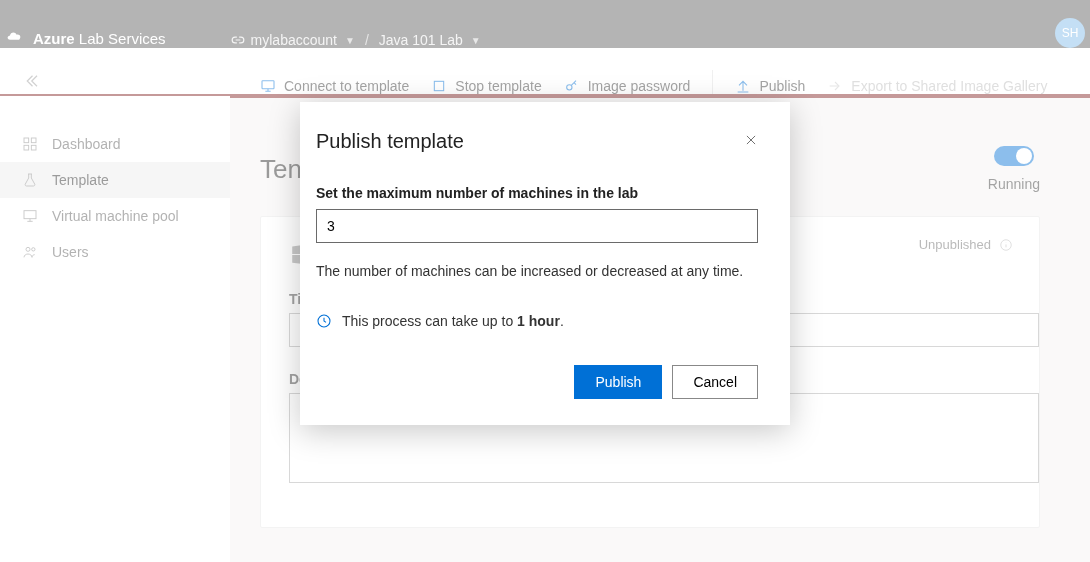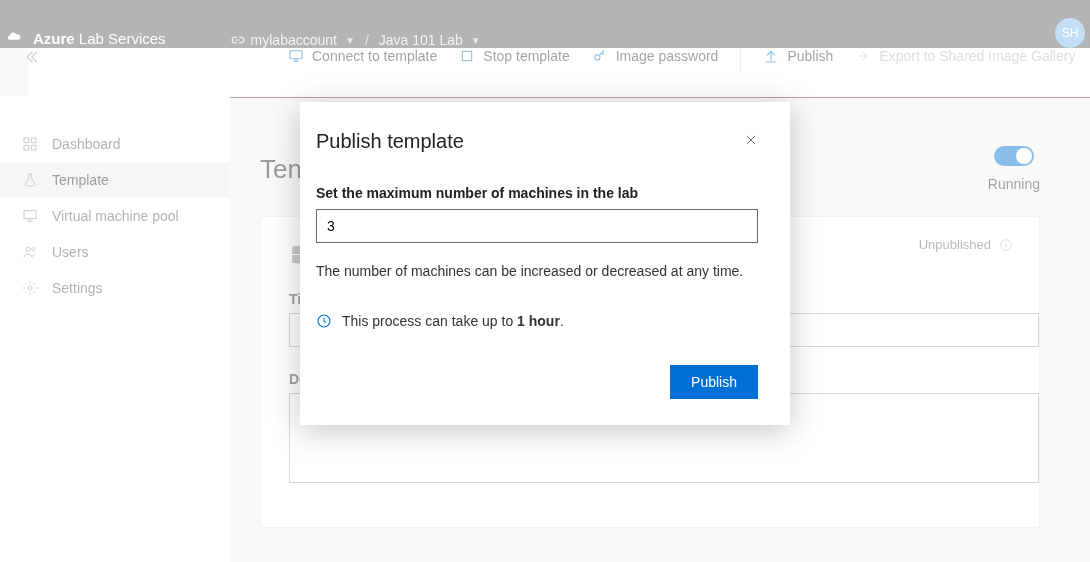--- a/index.html
+++ b/index.html
@@ -9,21 +9,21 @@
 .header { height: 48px; background: #595959; display: flex; align-items: flex-end; padding: 0 5px; color: #fff; }
 .logo { display: flex; align-items: center; gap: 8px; font-size: 15px; }
 .logo svg { width: 20px; height: 20px; fill: #fff; }
 .logo .bold { font-weight: 600; }
 .breadcrumbs { display: flex; align-items: center; margin-left: 65px; gap: 10px; color: #e8e8e8; font-size: 14px; }
 .bc-item { display: flex; align-items: center; gap: 6px; cursor: pointer; }
 .bc-sep { color: #c8c8c8; }
 .avatar { margin-left: auto; width: 30px; height: 30px; border-radius: 50%; background: #7cb8e8; color: #fff; display: flex; align-items: center; justify-content: center; font-size: 12px; font-weight: 500; }
 
 
-.toolbar { height: 50px; background: #fff; border-bottom: 1px solid #7f1d1d; display: flex; align-items: flex-start; padding-left: 260px; gap: 22px; margin-left: 28px; }
+.toolbar { height: 50px; background: #fff; border-bottom: 4px solid #7f1d1d; display: flex; align-items: flex-end; padding-left: 260px; gap: 22px; }
 .toolbar .collapse { position: absolute; left: 22px; color: #999; cursor: pointer; }
 .tb-btn { display: flex; align-items: center; gap: 8px; color: #333; font-size: 14px; cursor: pointer; }
 .tb-btn.disabled { color: #b8b8b8; cursor: default; }
 .tb-btn svg { width: 16px; height: 16px; }
 .tb-divider { width: 1px; height: 24px; background: #ddd; }
 
 
 .sidebar { position: absolute; left: 0; top: 96px; width: 230px; background: #fff; bottom: 0; padding-top: 30px; }
 .sb-item { display: flex; align-items: center; gap: 14px; padding: 10px 22px; color: #555; font-size: 14px; cursor: pointer; }
 .sb-item.active { background: #eaeaea; color: #222; }
@@ -154,27 +154,20 @@
   </div>
   <div class="sb-item">
     <svg viewBox="0 0 24 24">
         <circle cx="9" cy="8" r="3"></circle>
         <path d="M3 20c0-3 3-5 6-5s6 2 6 5"></path>
         <circle cx="17" cy="8" r="2.5"></circle>
         <path d="M15 20c0-2.5 2-4 4-4"></path>
       </svg>
     <span>Users</span>
   </div>
-  <div class="sb-item">
-    <svg viewBox="0 0 24 24">
-        <circle cx="12" cy="12" r="3"></circle>
-        <path d="M12 2v3M12 19v3M4 12H1M23 12h-3M5 5l2 2M17 17l2 2M5 19l2-2M17 7l2-2"></path>
-      </svg>
-    <span>Settings</span>
-  </div>
 </div>
 
 <div class="main">
   <div class="page-title-row">
     <div class="page-title">Ten</div>
     <div class="running">
       <div class="toggle"></div>
       <span>Running</span>
     </div>
   </div>
@@ -214,14 +207,15 @@
   <div class="help">The number of machines can be increased or decreased at any time.</div>
   <div class="info-row">
     <svg viewBox="0 0 24 24">
         <circle cx="12" cy="12" r="9"></circle>
         <path d="M12 7v5l3 2"></path>
       </svg>
     <span><span>This process can take up to </span><b>1 hour</b><span>.</span></span>
   </div>
   <div class="modal-actions">
     <button class="btn primary">Publish</button>
+    <button class="btn">Cancel</button>
   </div>
 </div>
 
 </body></html>

